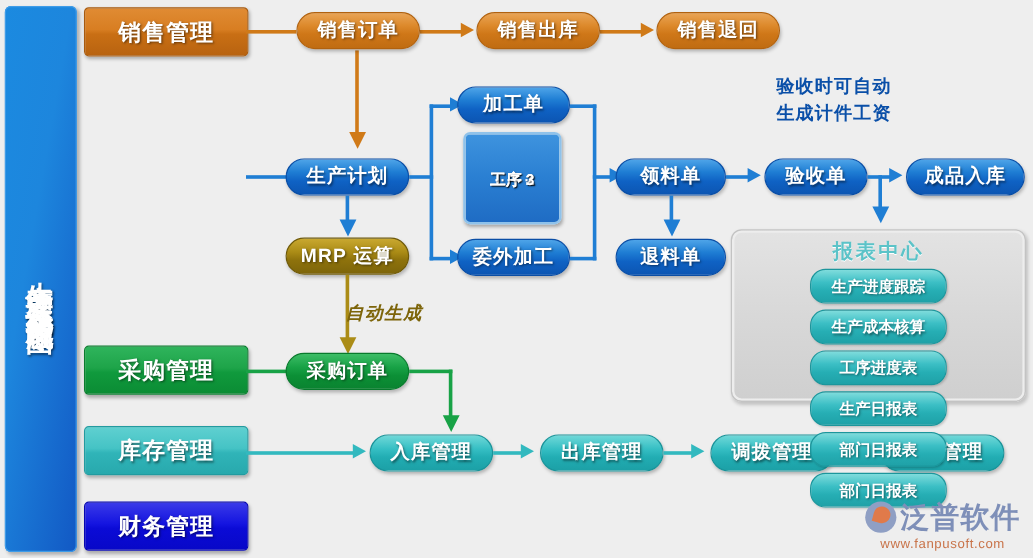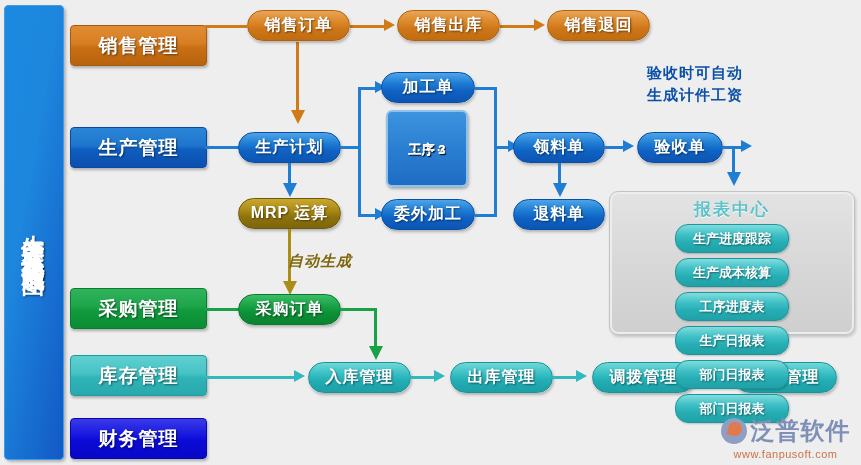--- a/index.html
+++ b/index.html
@@ -29,21 +29,21 @@
   }
 
   
   .module{
     width:137px;height:41px;border-radius:4px;font-size:19px;
     text-shadow:1px 1px 2px rgba(0,0,0,.5);
     box-shadow:1px 2px 3px rgba(0,0,0,.28);
   }
   .m-sales{left:70px;top:6px;
     background:linear-gradient(180deg,#e08b33 0%,#d87e22 45%,#c96f14 55%,#b86310 100%);
-    border:1px solid #a85a0e;margin-top:19px;}
+    border:1px solid #a85a0e;}
   .m-prod{left:70px;top:127px;
     background:linear-gradient(180deg,#2a86d8 0%,#1e76cd 45%,#0f5ec0 55%,#0b4fae 100%);
     border:1px solid #0a49a3;}
   .m-purch{left:70px;top:288px;
     background:linear-gradient(180deg,#2fb45c 0%,#1ea449 45%,#109a3d 55%,#0b8c34 100%);
     border:1px solid #0a7c2e;}
   .m-stock{left:70px;top:355px;
     background:linear-gradient(180deg,#5fd0d0 0%,#45c3c5 45%,#30b4b8 55%,#28a9ad 100%);
     border:1px solid #229ba0;}
   .m-fin{left:70px;top:418px;
@@ -148,21 +148,20 @@
             letter-spacing:.5px;margin-top:1px;}
 </style>
 </head>
 <body>
 
 <div id="stage">
 
   <div class="node titlebar">生产管理系统功能流程图</div>
 
   <div class="node module m-sales">销售管理</div>
-  <div class="node module m-prod">生产管理</div>
   <div class="node module m-purch">采购管理</div>
   <div class="node module m-fin">财务管理</div>
   <div class="node module m-stock">库存管理</div>
 
   <div class="ln h c-orange" style="left:205px;top:25px;width:42px;"></div>
   <div class="ln h c-orange" style="left:350px;top:25px;width:36px;"></div>
   <div class="ar ar-r a-orange" style="left:384px;top:19px;"></div>
   <div class="ln h c-orange" style="left:500px;top:25px;width:36px;"></div>
   <div class="ar ar-r a-orange" style="left:534px;top:19px;"></div>
 
@@ -216,20 +215,21 @@
   <div class="ln v c-blue" style="left:558px;top:163px;height:24px;"></div>
   <div class="ar ar-d a-blue" style="left:553px;top:183px;"></div>
   <div class="node pill p-blue" style="left:513px;top:199px;width:92px;">退料单</div>
 
   <div class="ln h c-blue" style="left:605px;top:146px;width:22px;"></div>
   <div class="ar ar-r a-blue" style="left:623px;top:140px;"></div>
   <div class="node pill p-blue" style="left:637px;top:132px;width:86px;">验收单</div>
 
   <div class="ln h c-blue" style="left:723px;top:146px;width:22px;"></div>
   <div class="ar ar-r a-blue" style="left:741px;top:140px;"></div>
+  <div class="node pill p-blue" style="left:755px;top:132px;width:99px;">成品入库</div>
 
   <div class="ln v c-blue" style="left:732px;top:146px;height:30px;"></div>
   <div class="ar ar-d a-blue" style="left:727px;top:172px;"></div>
 
   <div class="annot">
     <div>验收时可自动</div>
     <div>生成计件工资</div>
   </div>
 
   <div class="ln h c-green" style="left:205px;top:308px;width:35px;"></div>

